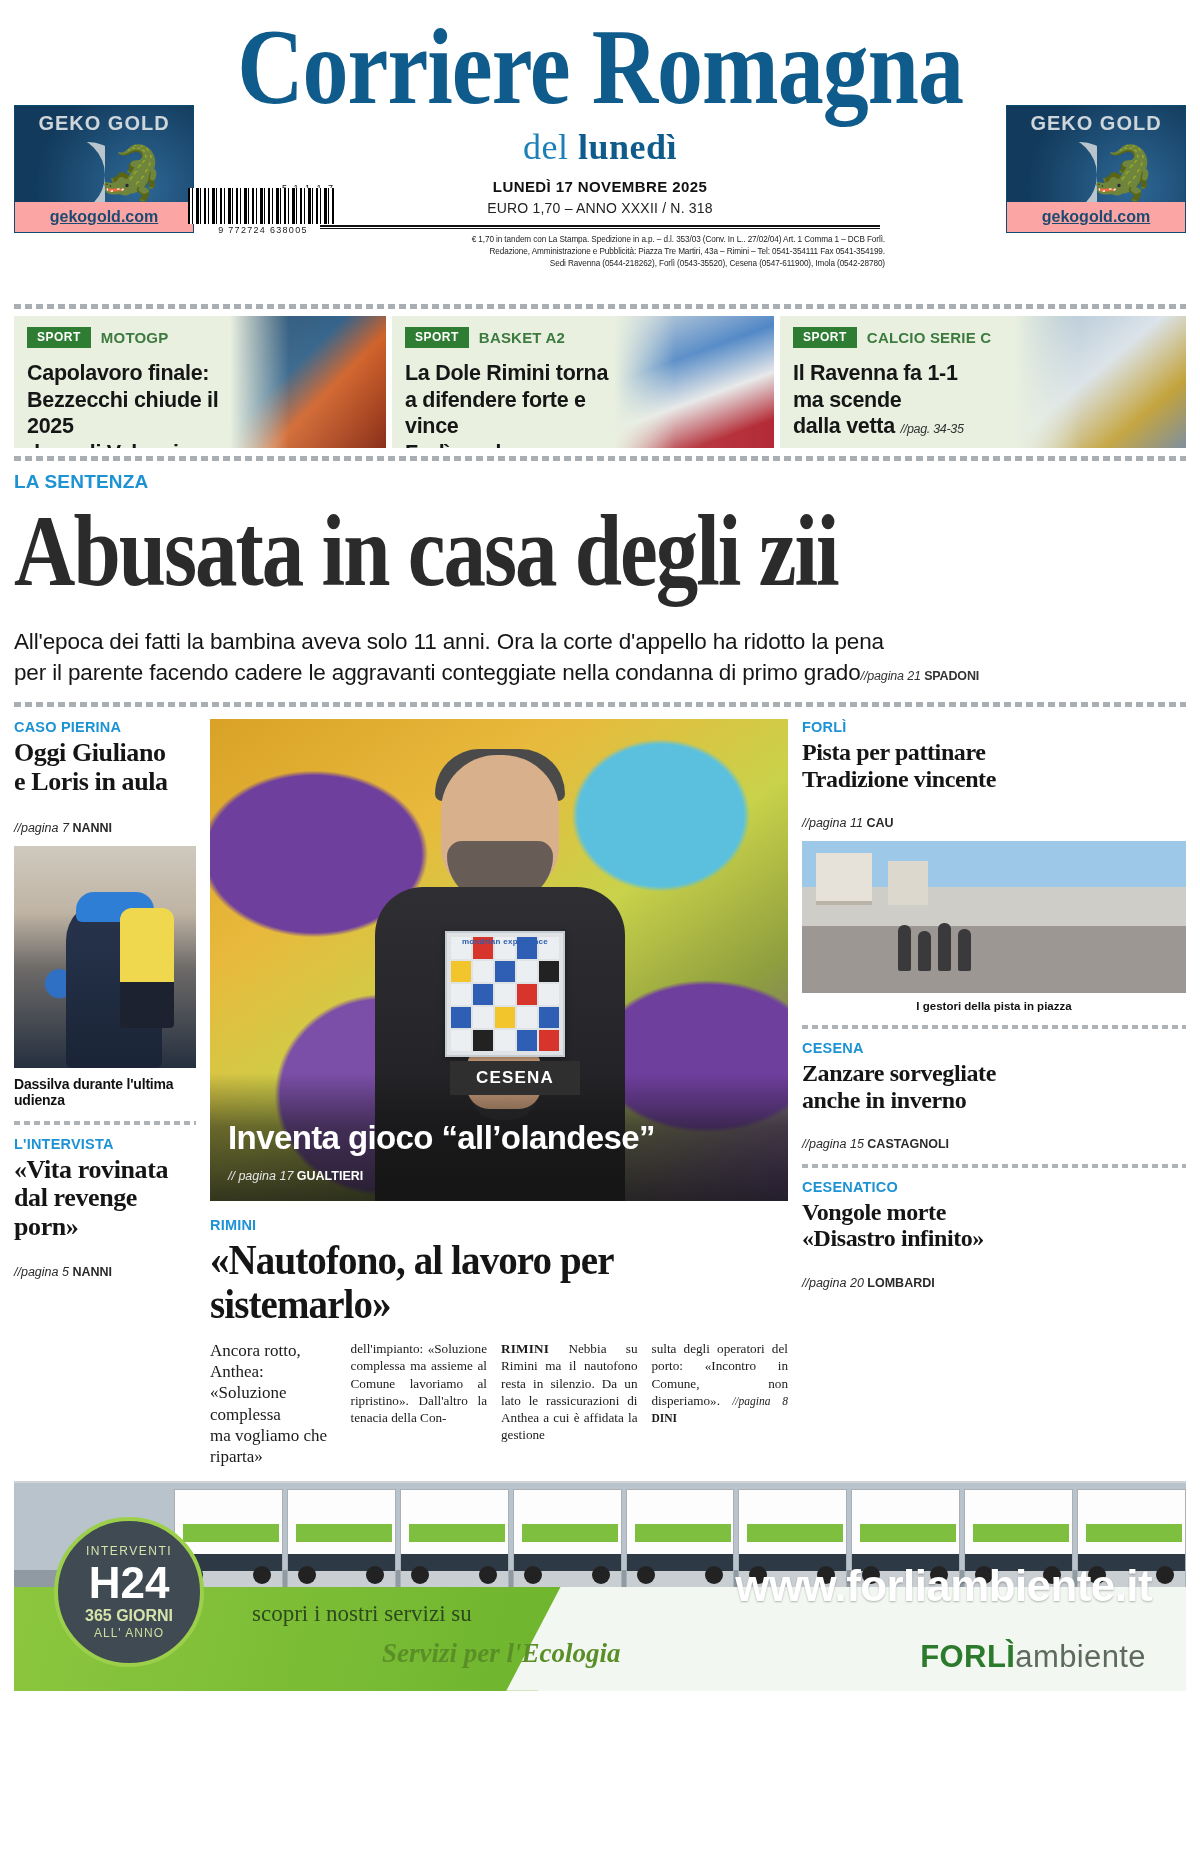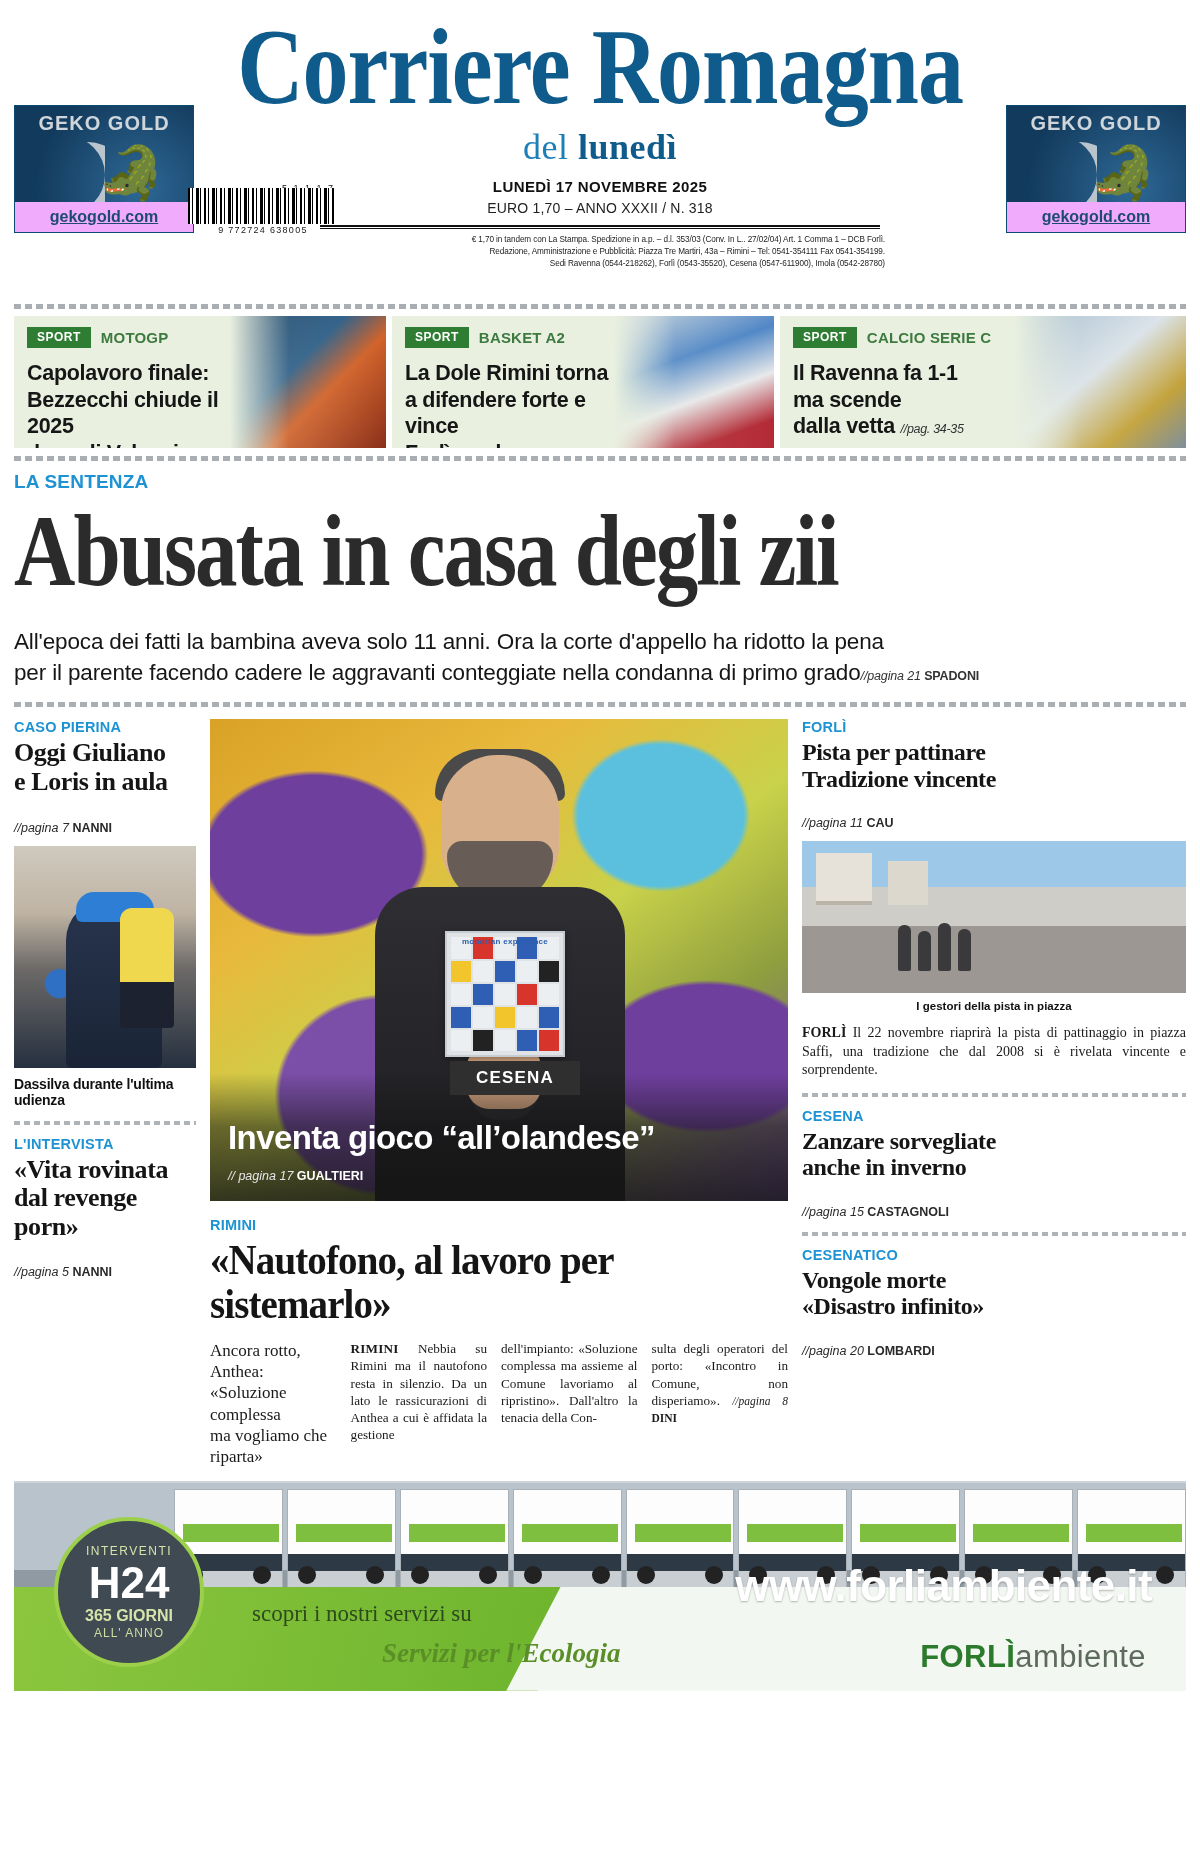--- a/index.html
+++ b/index.html
@@ -74,21 +74,21 @@
     border-radius:50%;
     box-shadow: 22px 6px 0 0 #b9c4cc;
     background: transparent;
     clip-path: inset(0 0 0 0);
   }
   .geko-lizard {
     position:absolute; right:26px; top:36px; font-size:52px; color:#c6ced5;
     transform: rotate(18deg);
   }
   .geko-bot {
-    height:30px; background:#f0abfc; display:flex; align-items:center;
+    height:30px; background:#fca5a5; display:flex; align-items:center;
     justify-content:center;
   }
   .geko-bot span {
     font-size:16px; color:#1d4a70; text-decoration: underline; font-weight:600;
   }
 
   
   .barcode-wrap { position:absolute; left: 188px; top: 188px; width:150px; }
   .barcode {
     height: 36px; width: 148px;
@@ -581,24 +581,24 @@
       <div class="rimini">
         <div class="rimini-kicker">RIMINI</div>
         <div class="rimini-hl">«Nautofono, al lavoro per sistemarlo»</div>
         <div class="rimini-cols">
           <div class="rim-lead">
             <span>Ancora rotto, Anthea:</span><br>
             <span>«Soluzione complessa</span><br>
             <span>ma vogliamo che riparta»</span>
           </div>
           <div class="rim-col">
-            <b class="city">RIMINI</b><span> Nebbia su Rimini ma il nautofono resta in silenzio. Da un lato le rassicurazioni di Anthea a cui è affidata la gestione</span>
+            <span>dell'impianto: «Soluzione complessa ma assieme al Comune lavoriamo al ripristino». Dall'altro la tenacia della Con-</span>
           </div>
           <div class="rim-col">
-            <span>dell'impianto: «Soluzione complessa ma assieme al Comune lavoriamo al ripristino». Dall'altro la tenacia della Con-</span>
+            <b class="city">RIMINI</b><span> Nebbia su Rimini ma il nautofono resta in silenzio. Da un lato le rassicurazioni di Anthea a cui è affidata la gestione</span>
           </div>
           <div class="rim-col">
             <span>sulta degli operatori del porto: «Incontro in Comune, non disperiamo».</span>
             <span class="pg"><span>//pagina  8 </span><b>DINI</b></span>
           </div>
         </div>
       </div>
     </div>
 
     <div class="col-right">
@@ -614,23 +614,20 @@
         </div>
         <div class="photo photo-rink">
           <div class="bld"></div>
           <div class="bld2"></div>
           <div class="ppl p1"></div>
           <div class="ppl p2"></div>
           <div class="ppl p3"></div>
           <div class="ppl p4"></div>
         </div>
         <div class="rink-cap">I gestori della pista in piazza</div>
-        <div class="rt-body">
-          <b class="city">FORLÌ</b><span> Il 22 novembre riaprirà la pista di pattinaggio in piazza Saffi, una tradizione che dal 2008 si è rivelata vincente e sorprendente.</span>
-        </div>
       </div>
 
       <div class="hr-dot-col"></div>
 
       <div>
         <div class="sec-kicker">CESENA</div>
         <div class="sec-title rt">
           <span>Zanzare sorvegliate</span><br>
           <span>anche in inverno</span>
         </div>

